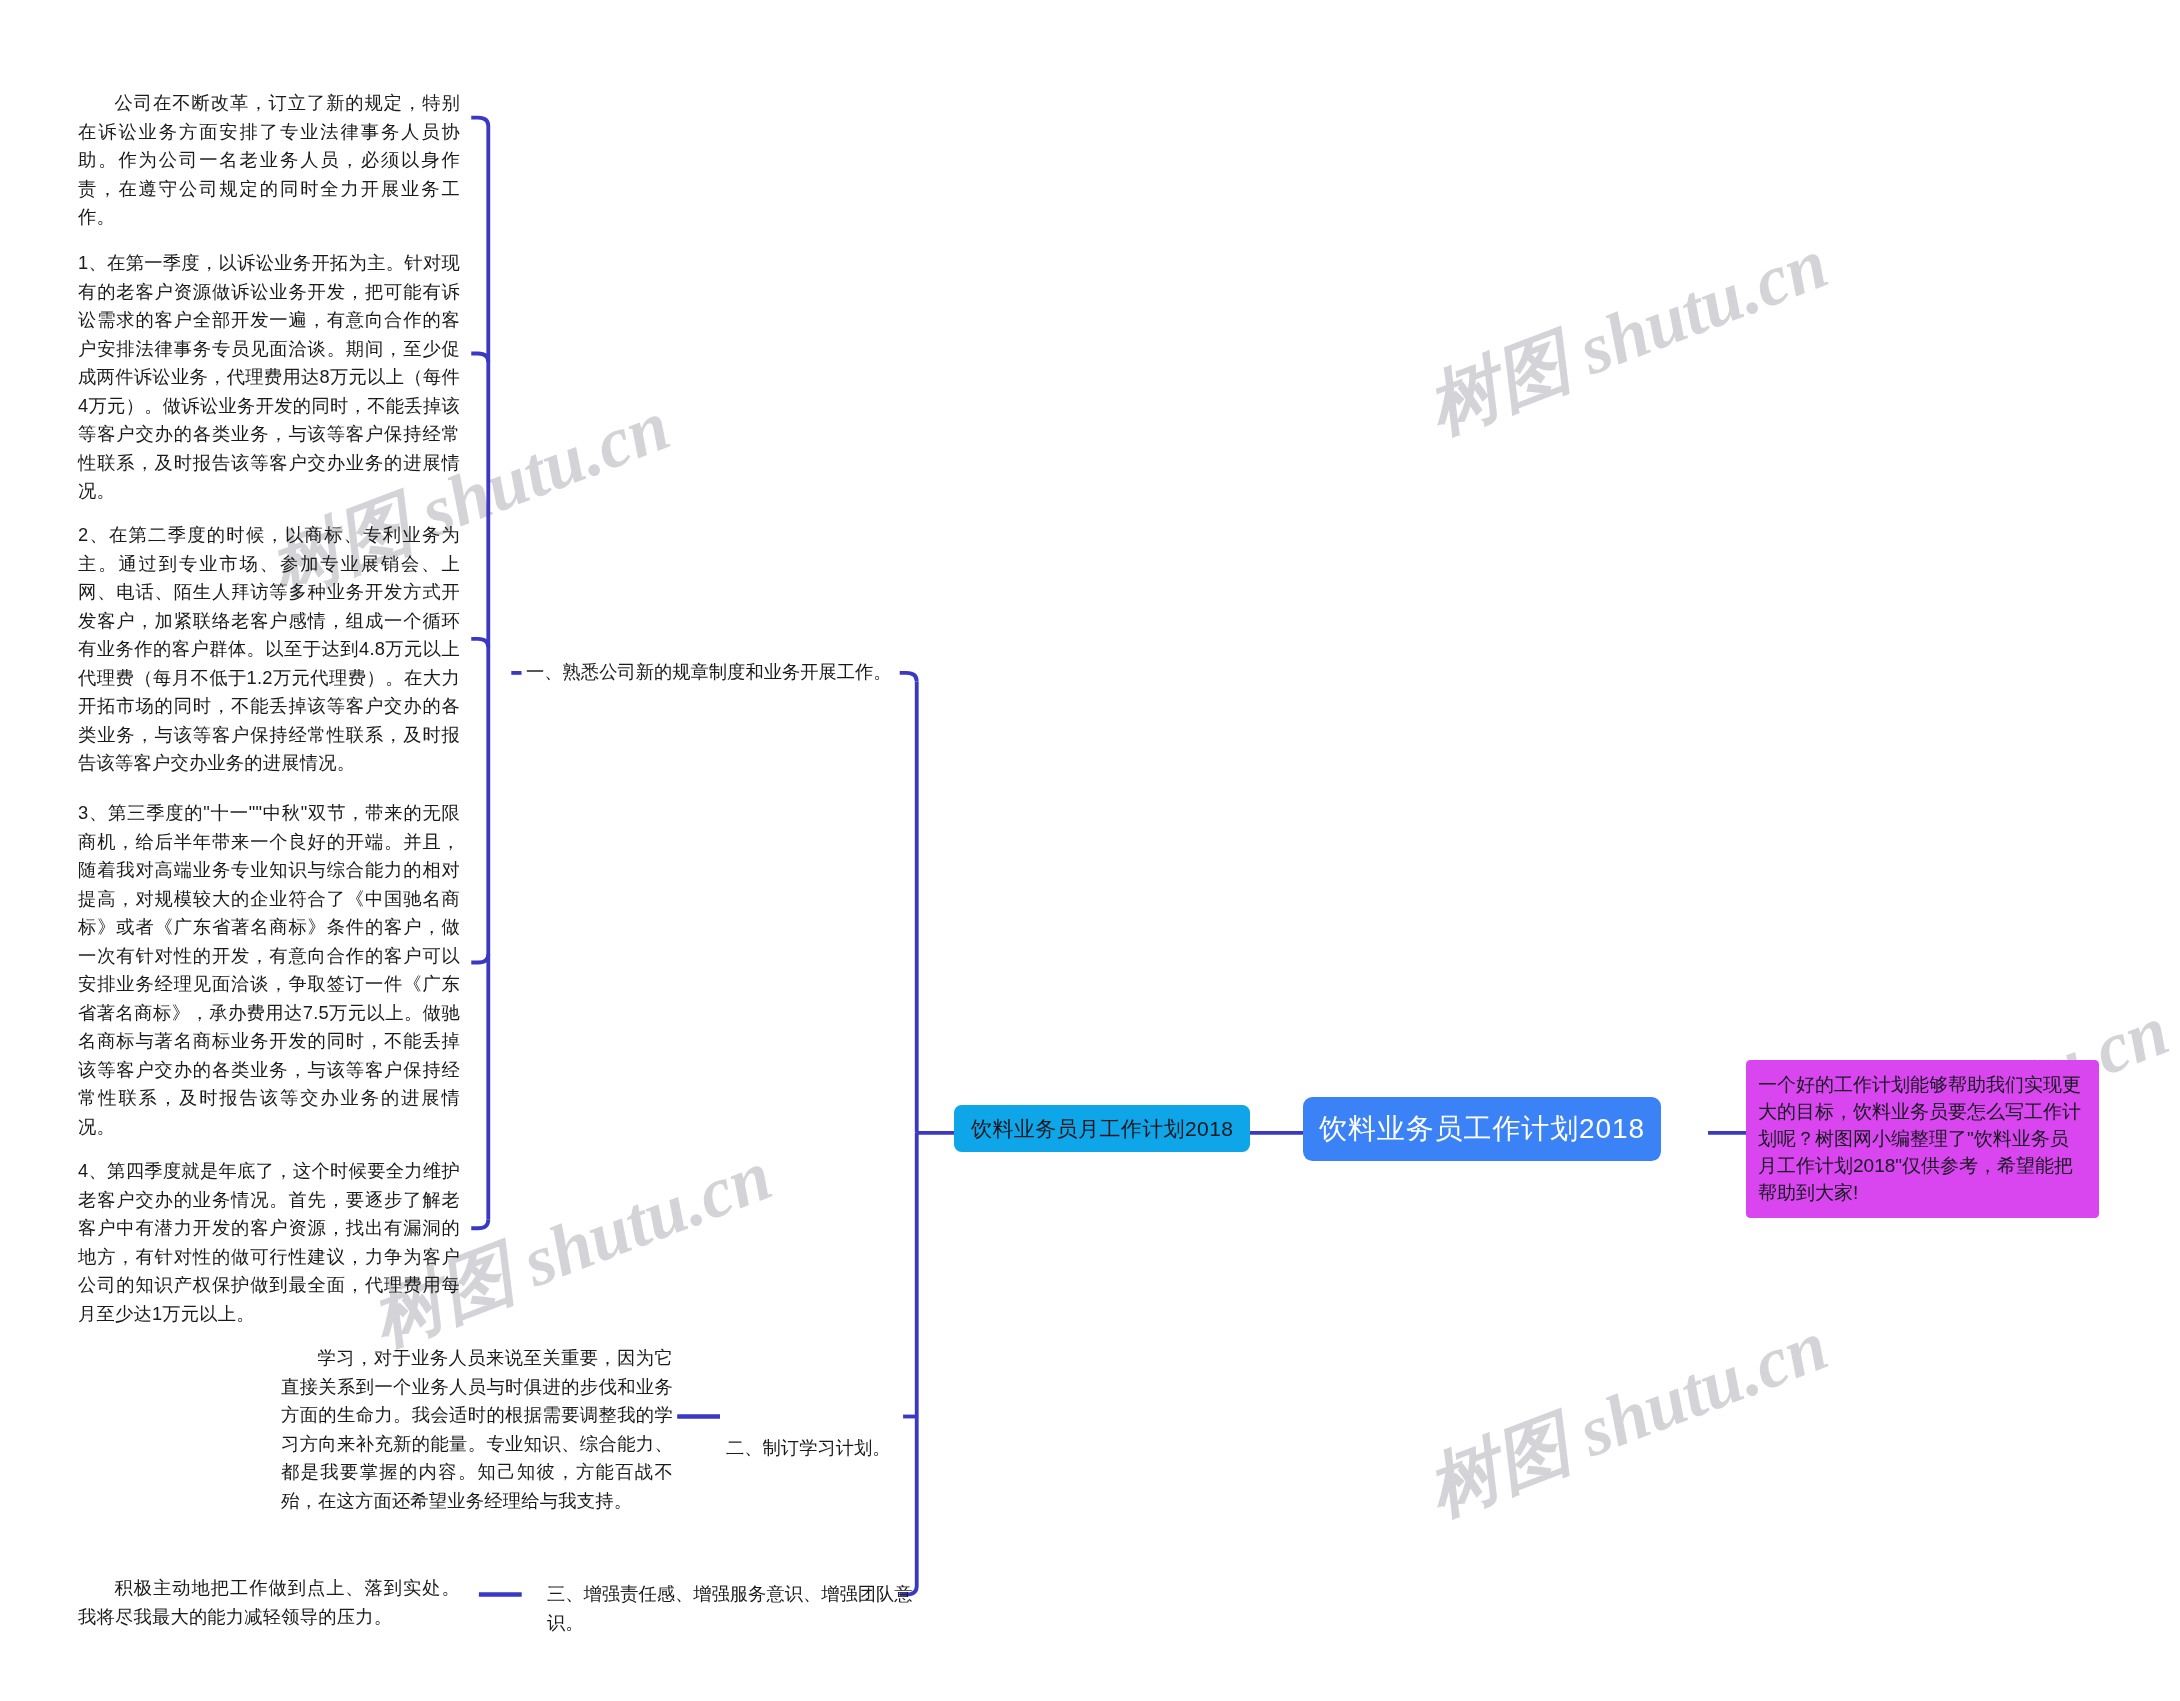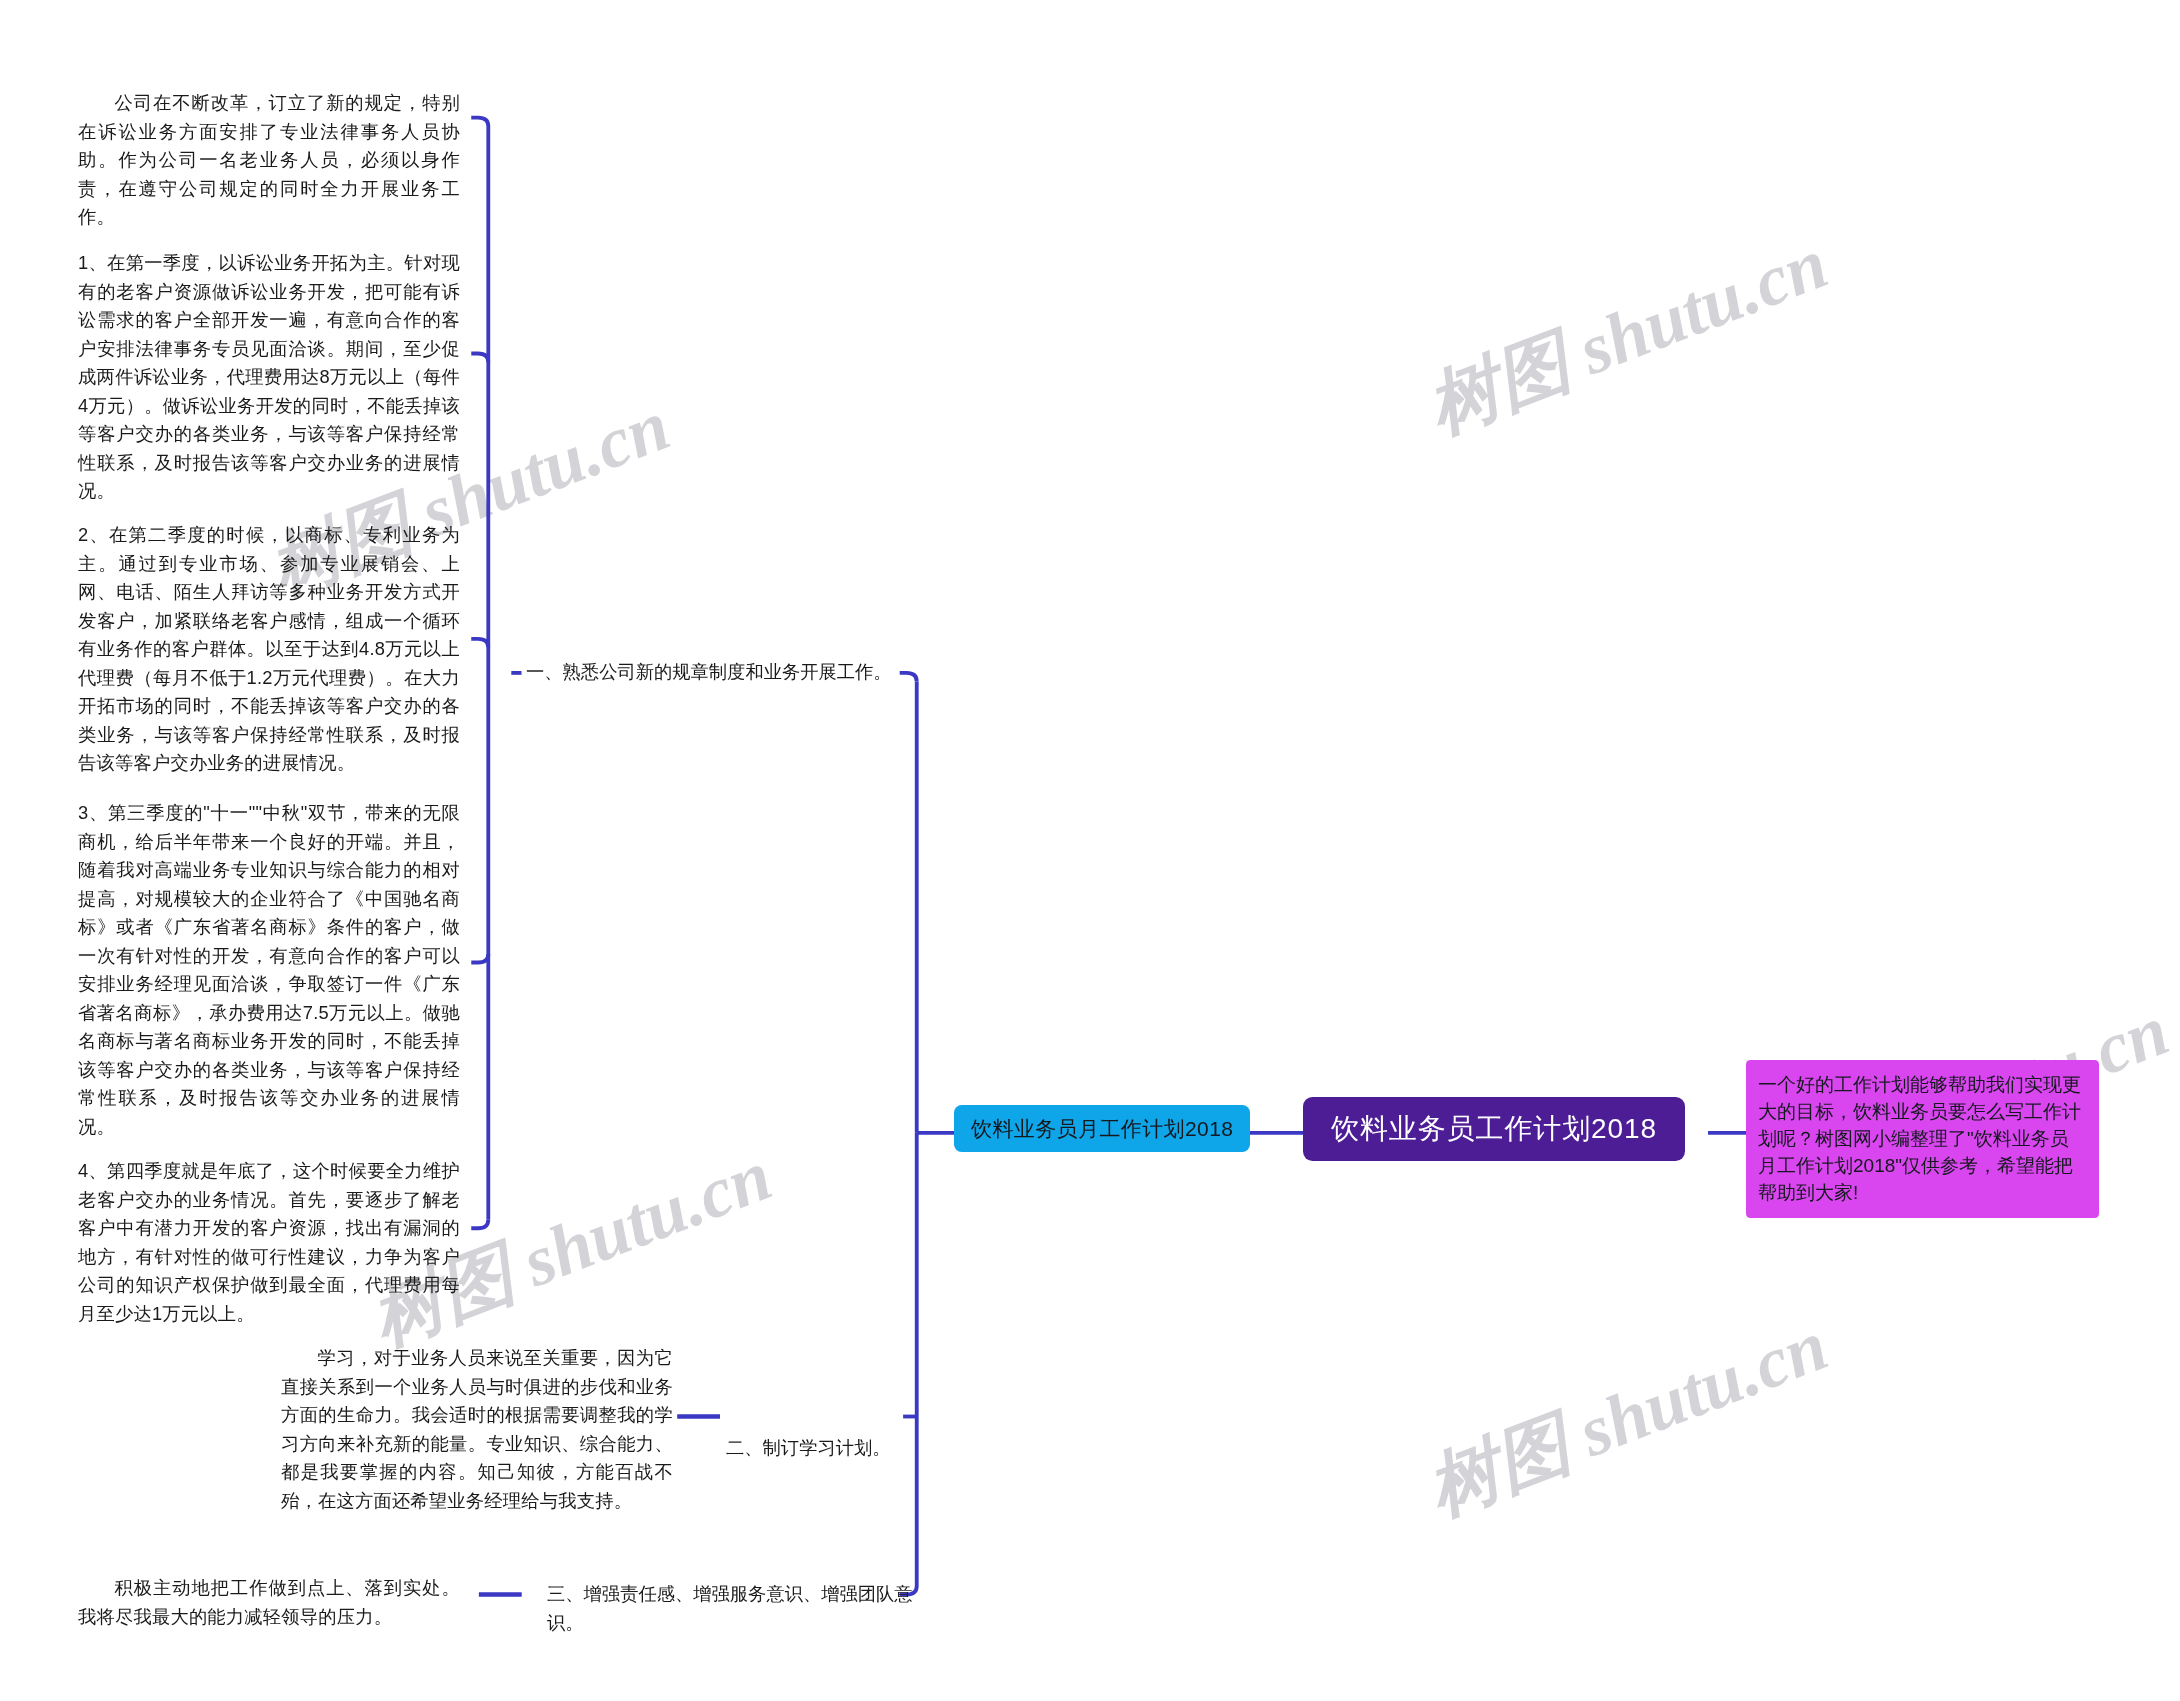--- a/index.html
+++ b/index.html
@@ -45,26 +45,26 @@
     position:absolute;
     color:#1a1a1a;
     font-size:18.3px;
     line-height:28.5px;
     white-space:pre-wrap;
   }
 
   
   .node-root{
     position:absolute;
-    background:#4c1d95;
+    background:#3b82f6;
     color:#ffffff;
     border-radius:9.4px;
     font-size:28px;
     line-height:1;
-    padding:18px 28px;
+    padding:18px 16px;
     white-space:nowrap;
     letter-spacing:0.9px;
     box-sizing:border-box;
   }
   .node-sub{
     position:absolute;
     background:#0ea5e9;
     color:#16181d;
     border-radius:7.7px;
     font-size:21px;

